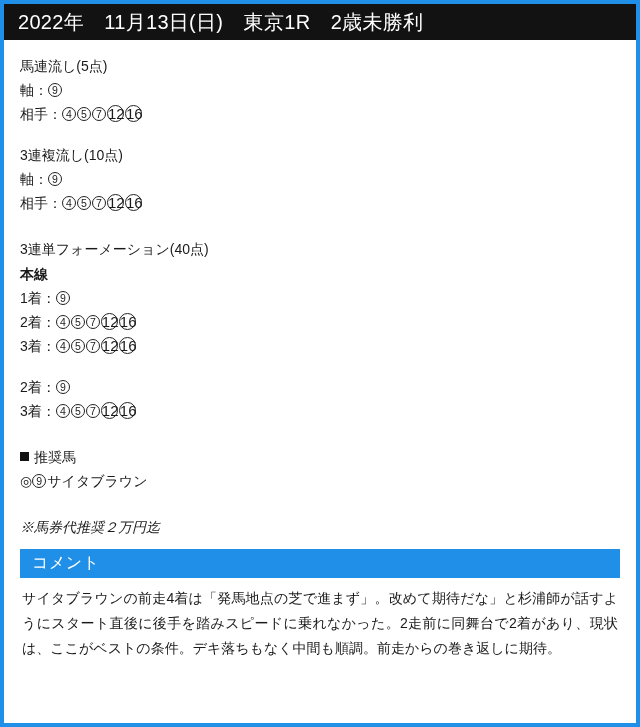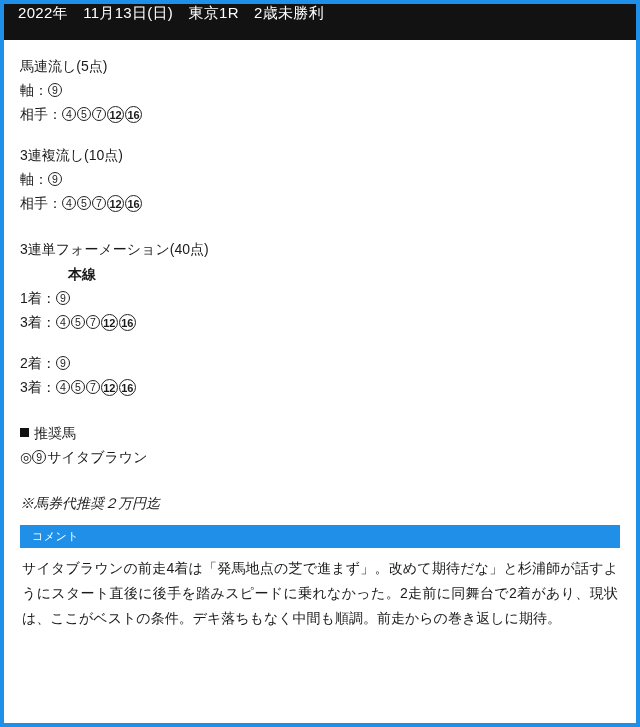--- a/index.html
+++ b/index.html
@@ -28,39 +28,38 @@
     height: 100%;
     box-sizing: border-box;
     overflow: hidden;
     position: relative;
   }
   .header {
     background: #121212;
     color: #ffffff;
     height: 36px;
     display: flex;
-    align-items: flex-start;
+    align-items: center;
     padding: 0 14px;
     box-sizing: border-box;
-    font-size: 15px;
+    font-size: 20px;
     letter-spacing: 0.3px;
     white-space: nowrap;
   }
   .body {
     padding: 14px 16px 0 16px;
     box-sizing: border-box;
   }
   .line {
     font-size: 14px;
     line-height: 1.72;
     white-space: nowrap;
   }
   .bold {
     font-weight: bold;
-    margin-left: 48px;
   }
   .gap-m { height: 17px; }
   .gap-l { height: 22px; }
   .circ {
     display: inline-block;
     border: 1px solid #222;
     border-radius: 50%;
     width: 14px;
     height: 14px;
     line-height: 13px;
@@ -68,40 +67,39 @@
     font-size: 10.5px;
     margin-right: 1px;
     vertical-align: 1px;
     box-sizing: border-box;
     letter-spacing: 0;
   }
   .circ.wide {
     width: 17px;
     height: 17px;
     line-height: 16px;
-    font-size: 11px;
+    font-size: 15px;
     vertical-align: 0px;
-    font-weight: bold;
   }
   .dbl {
     display: inline-block;
     font-size: 14px;
   }
   .square-bullet {
     display: inline-block;
     width: 9px;
     height: 9px;
     background: #111;
     margin-right: 5px;
     vertical-align: 1px;
   }
   .comment-bar {
     background: #1f8fe8;
     color: #ffffff;
-    font-size: 11px;
+    font-size: 16px;
     padding: 4px 12px;
     box-sizing: border-box;
     margin: 10px 0 8px 0;
     letter-spacing: 0.5px;
   }
   .comment-text {
     font-size: 14px;
     line-height: 1.78;
     padding: 0 2px;
     text-align: justify;
@@ -143,20 +141,23 @@
       </div>
 
       <div class="gap-l"></div>
 
       <div class="line">3連単フォーメーション(40点)</div>
       <div class="line bold">本線</div>
       <div class="line">
         <span>1着：</span><span class="circ">9</span>
       </div>
       <div class="line">
+        <span>2着：</span><span class="circ">4</span><span class="circ">5</span><span class="circ">7</span><span class="circ wide">12</span><span class="circ wide">16</span>
+      </div>
+      <div class="line">
         <span>3着：</span><span class="circ">4</span><span class="circ">5</span><span class="circ">7</span><span class="circ wide">12</span><span class="circ wide">16</span>
       </div>
 
       <div class="gap-m"></div>
 
       <div class="line">
         <span>2着：</span><span class="circ">9</span>
       </div>
       <div class="line">
         <span>3着：</span><span class="circ">4</span><span class="circ">5</span><span class="circ">7</span><span class="circ wide">12</span><span class="circ wide">16</span>

